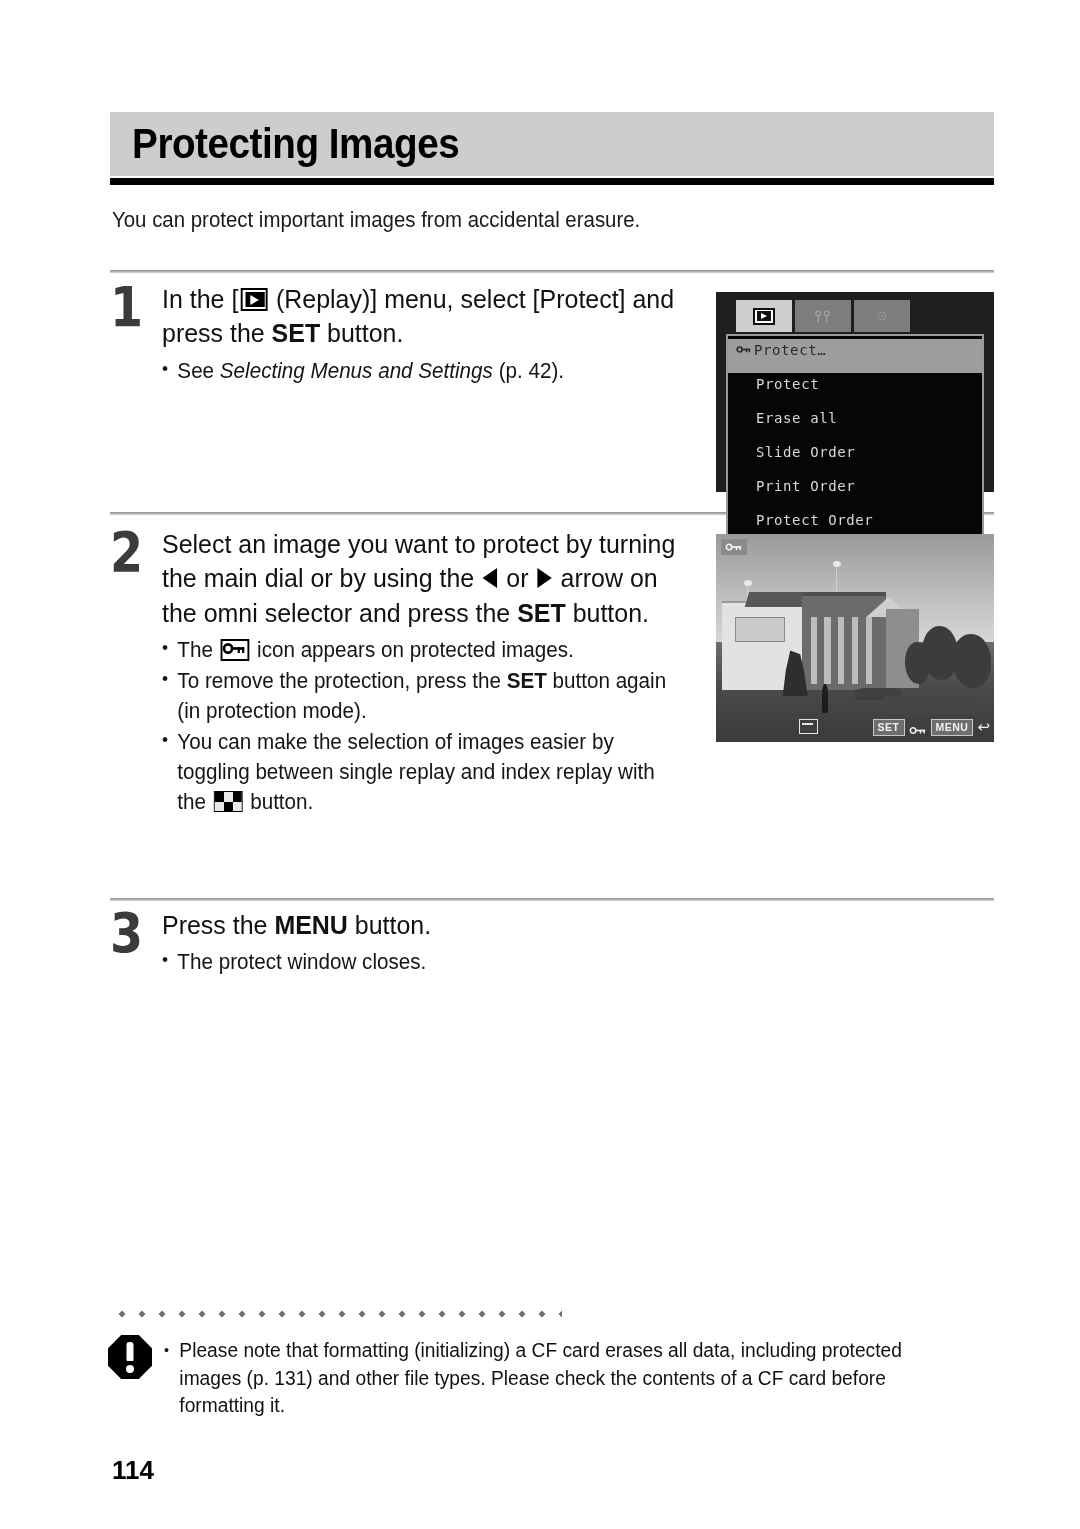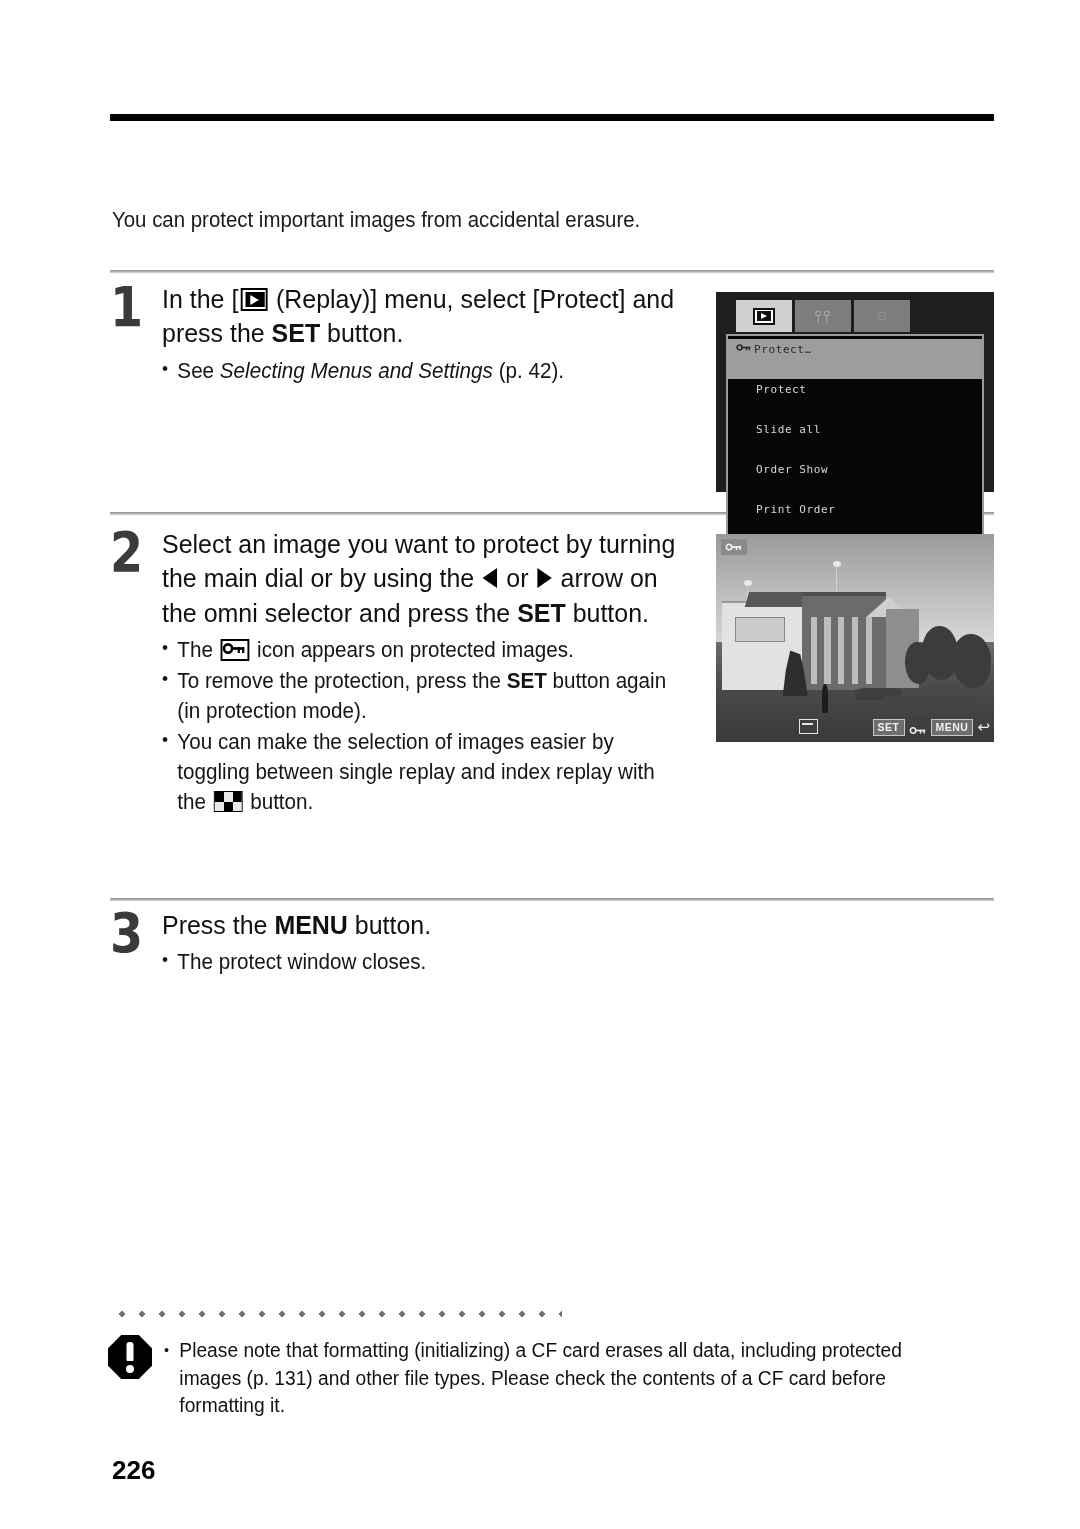--- a/index.html
+++ b/index.html
@@ -271,23 +271,23 @@
     font-size: 14px;
     font-family: "DejaVu Sans", sans-serif;
   }
   .menu-list {
     margin-top: 2px;
     background: #060606;
     border: 2px solid #9a9a9a;
     padding: 3px 0 4px 0;
   }
   .menu-item {
-    font-size: 11px;
+    font-size: 14px;
     color: #d8d8d8;
-    height: 40px;
+    height: 34px;
     line-height: 22px;
     padding-left: 28px;
     letter-spacing: 0.6px;
     white-space: nowrap;
     position: relative;
   }
   .menu-item.selected {
     background: #9d9d9d;
     color: #2a2a2a;
     padding-left: 8px;
@@ -495,20 +495,23 @@
     font-weight: bold;
     color: #000;
   }
 </style>
 </head>
 <body>
 
 <div id="page">
 
   <div class="header-wrap">
+    <div class="header-bar">
+      <div class="header-title">Protecting Images</div>
+    </div>
     <div class="header-rule"></div>
   </div>
 
   <div class="intro">You can protect important images from accidental erasure.</div>
 
   <div class="hrule" id="rule1"></div>
   <div class="hrule" id="rule2"></div>
   <div class="hrule" id="rule3"></div>
 
   <div class="step" id="step1">
@@ -598,24 +601,24 @@
               <rect x="11" y="4.1" width="1.6" height="4" fill="#2a2a2a"></rect>
               <rect x="14.2" y="4.1" width="1.6" height="4" fill="#2a2a2a"></rect>
             </svg>
           </span><span>Protect…</span>
         </div>
 
         <div class="menu-item">
           <span>Protect</span>
         </div>
         <div class="menu-item">
-          <span>Slide all</span>
+          <span>Erase all</span>
         </div>
         <div class="menu-item">
-          <span>Order Show</span>
+          <span>Slide Order</span>
         </div>
         <div class="menu-item">
           <span>Print Order</span>
         </div>
         <div class="menu-item">
           <span>Protect Order</span>
         </div>
 
       </div>
     </div>
@@ -688,15 +691,15 @@
   <div class="note">
     <div class="note-icon">
       <div class="oct"></div>
     </div>
     <div class="note-body">
       <span class="dot">•</span>
       <span>Please note that formatting (initializing) a CF card erases all data, including protected images (p. 131) and other file types. Please check the contents of a CF card before formatting it.</span>
     </div>
   </div>
 
-  <div class="pageno">226</div>
+  <div class="pageno">114</div>
 
 </div>
 
 </body></html>

